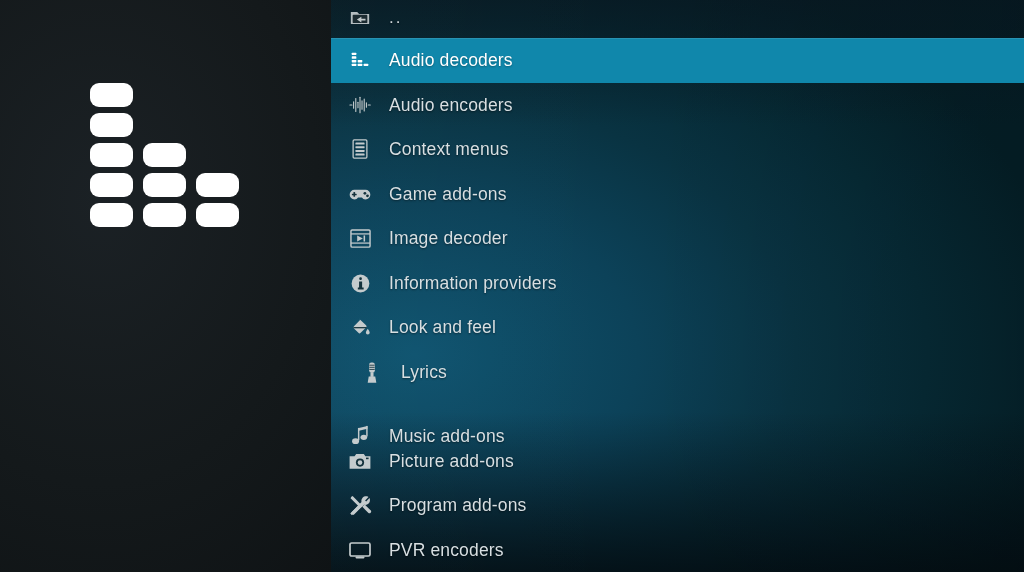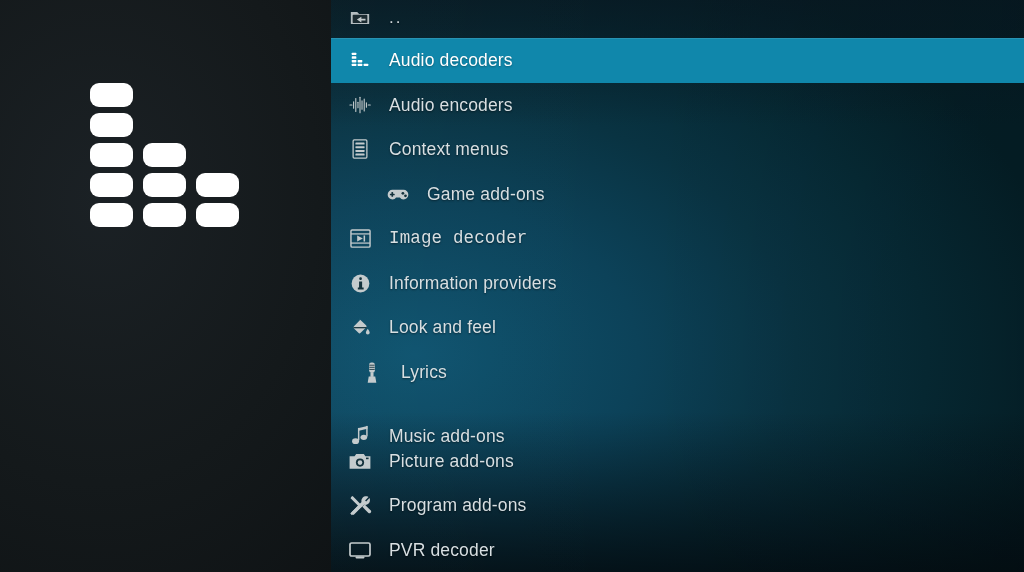--- a/index.html
+++ b/index.html
@@ -207,36 +207,36 @@
             <path d="M15.2 7.5v9"></path>
             <path d="M17.6 5.5v13"></path>
             <path d="M20 9.5v5"></path>
             <path d="M22 12h2.2"></path>
           </g>
         </svg>
       </span>
       <span class="row-label">Audio encoders</span>
     </div>
 
-    <div class="row" style="top:172px;padding-left:38px;">
+    <div class="row" style="top:172px;">
       <span class="row-icon">
         <svg width="24" height="22" viewBox="0 0 26 20">
           <path d="M7 5.5h12a5.2 5.2 0 0 1 0 10.4c-2 0-2.9-1.1-3.9-2.2h-4.2C9.9 14.8 9 15.9 7 15.9a5.2 5.2 0 0 1 0-10.4z" fill="currentColor"></path>
           <g fill="#14323c">
             <rect x="4.2" y="9.6" width="5.2" height="1.8" rx="0.6"></rect>
             <rect x="5.9" y="7.9" width="1.8" height="5.2" rx="0.6"></rect>
             <circle cx="18.3" cy="9.3" r="1.5"></circle>
             <circle cx="21.1" cy="12" r="1.5"></circle>
           </g>
         </svg>
       </span>
       <span class="row-label">Game add-ons</span>
     </div>
 
-    <div class="row" style="top:216px;font-family:Liberation Mono, monospace;">
+    <div class="row" style="top:216px;">
       <span class="row-icon">
         <svg width="23" height="21" viewBox="0 0 24 22">
           <rect x="2" y="2" width="20" height="18" rx="1.2" fill="none" stroke="currentColor" stroke-width="1.5"></rect>
           <line x1="2" y1="6.2" x2="22" y2="6.2" stroke="currentColor" stroke-width="1.3"></line>
           <line x1="2" y1="15.8" x2="22" y2="15.8" stroke="currentColor" stroke-width="1.3"></line>
           <path d="M8.5 7.8l6 3.2-6 3.2z" fill="currentColor"></path>
           <rect x="15.2" y="7.8" width="1.6" height="6.4" fill="currentColor"></rect>
         </svg>
       </span>
       <span class="row-label">Image decoder</span>
@@ -328,17 +328,17 @@
       <span class="row-label">Program add-ons</span>
     </div>
 
     <div class="row" style="top:528px;">
       <span class="row-icon">
         <svg width="24" height="20" viewBox="0 0 24 20">
           <rect x="2" y="3" width="20" height="13" rx="1.6" fill="none" stroke="currentColor" stroke-width="1.7"></rect>
           <rect x="7.5" y="16.6" width="9" height="1.8" rx="0.8" fill="currentColor"></rect>
         </svg>
       </span>
-      <span class="row-label">PVR decoder</span>
+      <span class="row-label">PVR encoders</span>
     </div>
 
   </div>
 </div>
 
 </body></html>

